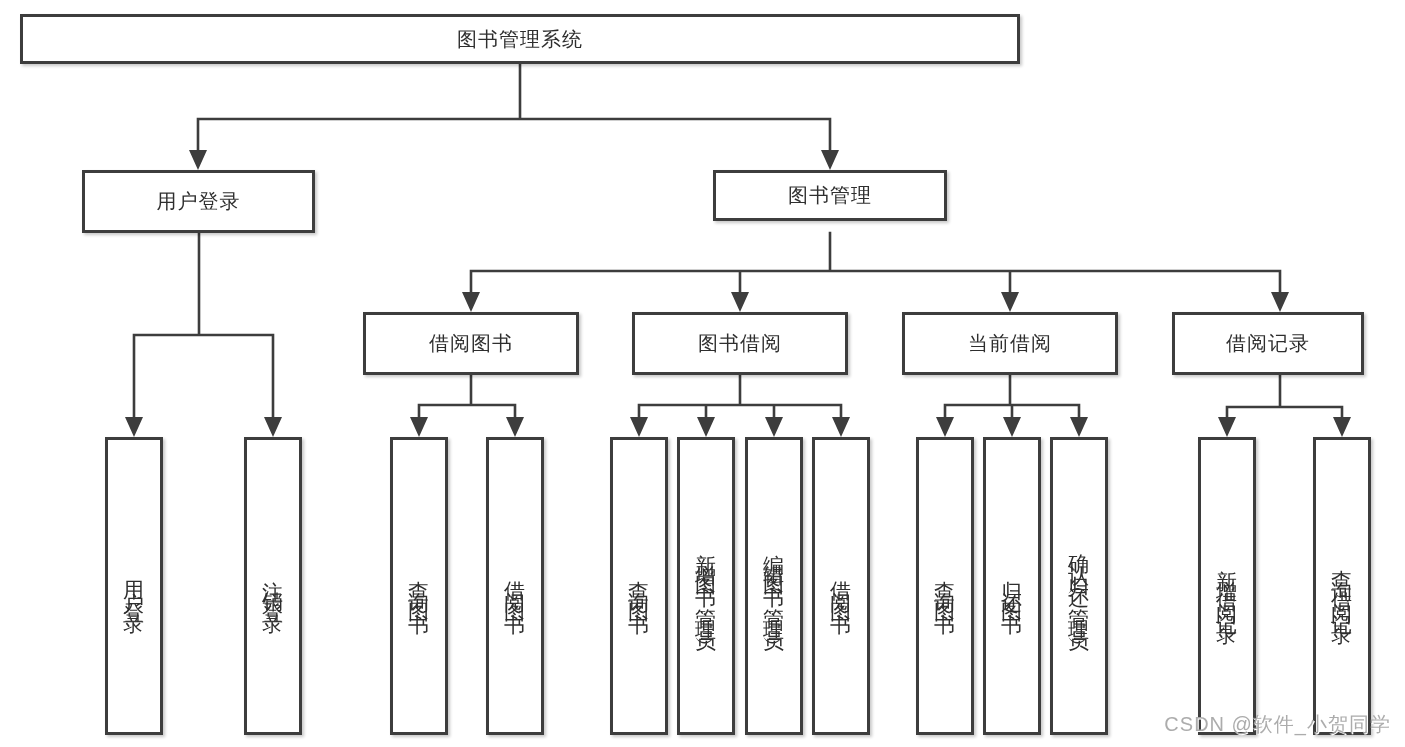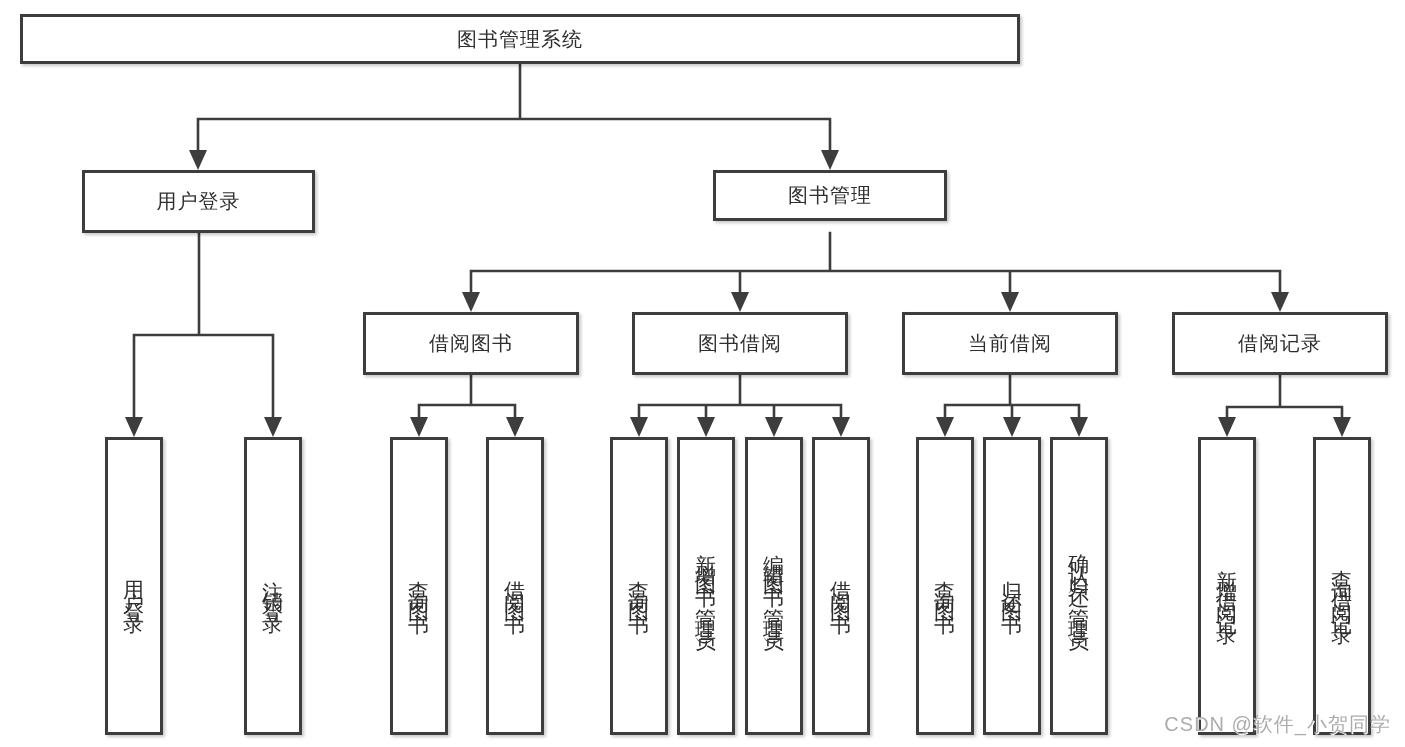--- a/index.html
+++ b/index.html
@@ -71,21 +71,21 @@
 
   <div class="box" style="left:363px;top:312px;width:216px;height:63px">
     <span class="hlabel">借阅图书</span>
   </div>
   <div class="box" style="left:632px;top:312px;width:216px;height:63px">
     <span class="hlabel">图书借阅</span>
   </div>
   <div class="box" style="left:902px;top:312px;width:216px;height:63px">
     <span class="hlabel">当前借阅</span>
   </div>
-  <div class="box" style="left:1172px;top:312px;width:216px;height:63px">
+  <div class="box" style="left:1172px;top:312px;width:192px;height:63px">
     <span class="hlabel">借阅记录</span>
   </div>
 
   <div class="box leaf" style="left:105px">
     <span class="vtext">用户登录</span>
   </div>
   <div class="box leaf" style="left:244px">
     <span class="vtext">注销登录</span>
   </div>
   <div class="box leaf" style="left:390px">

